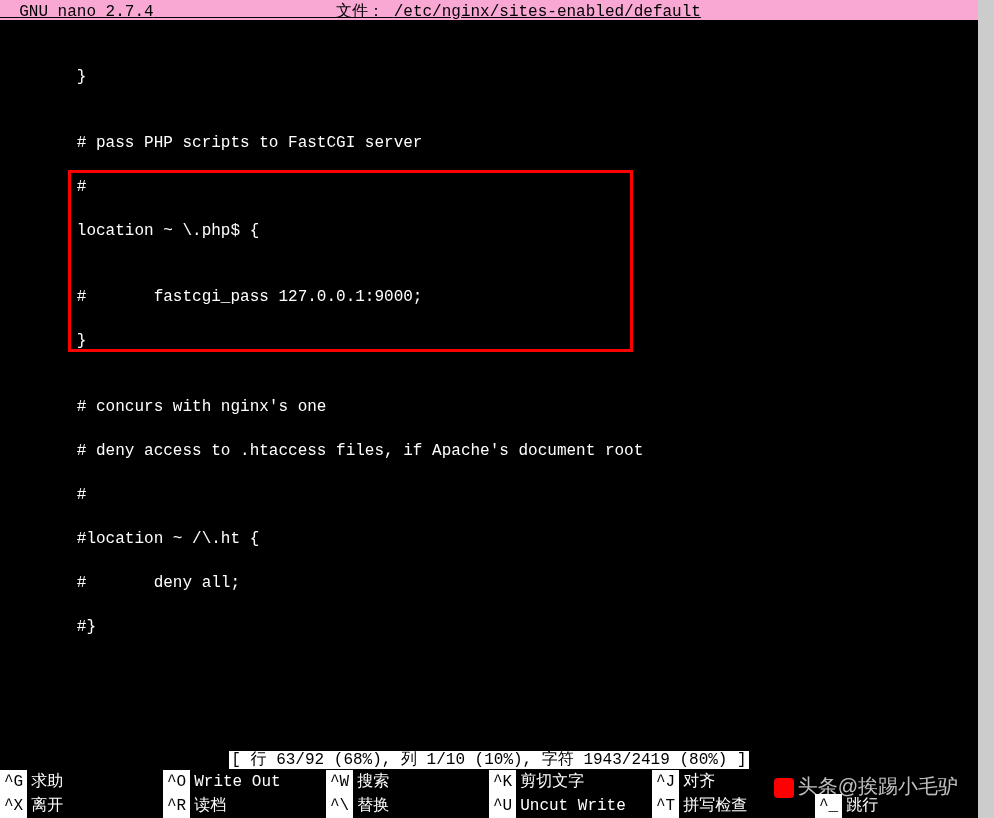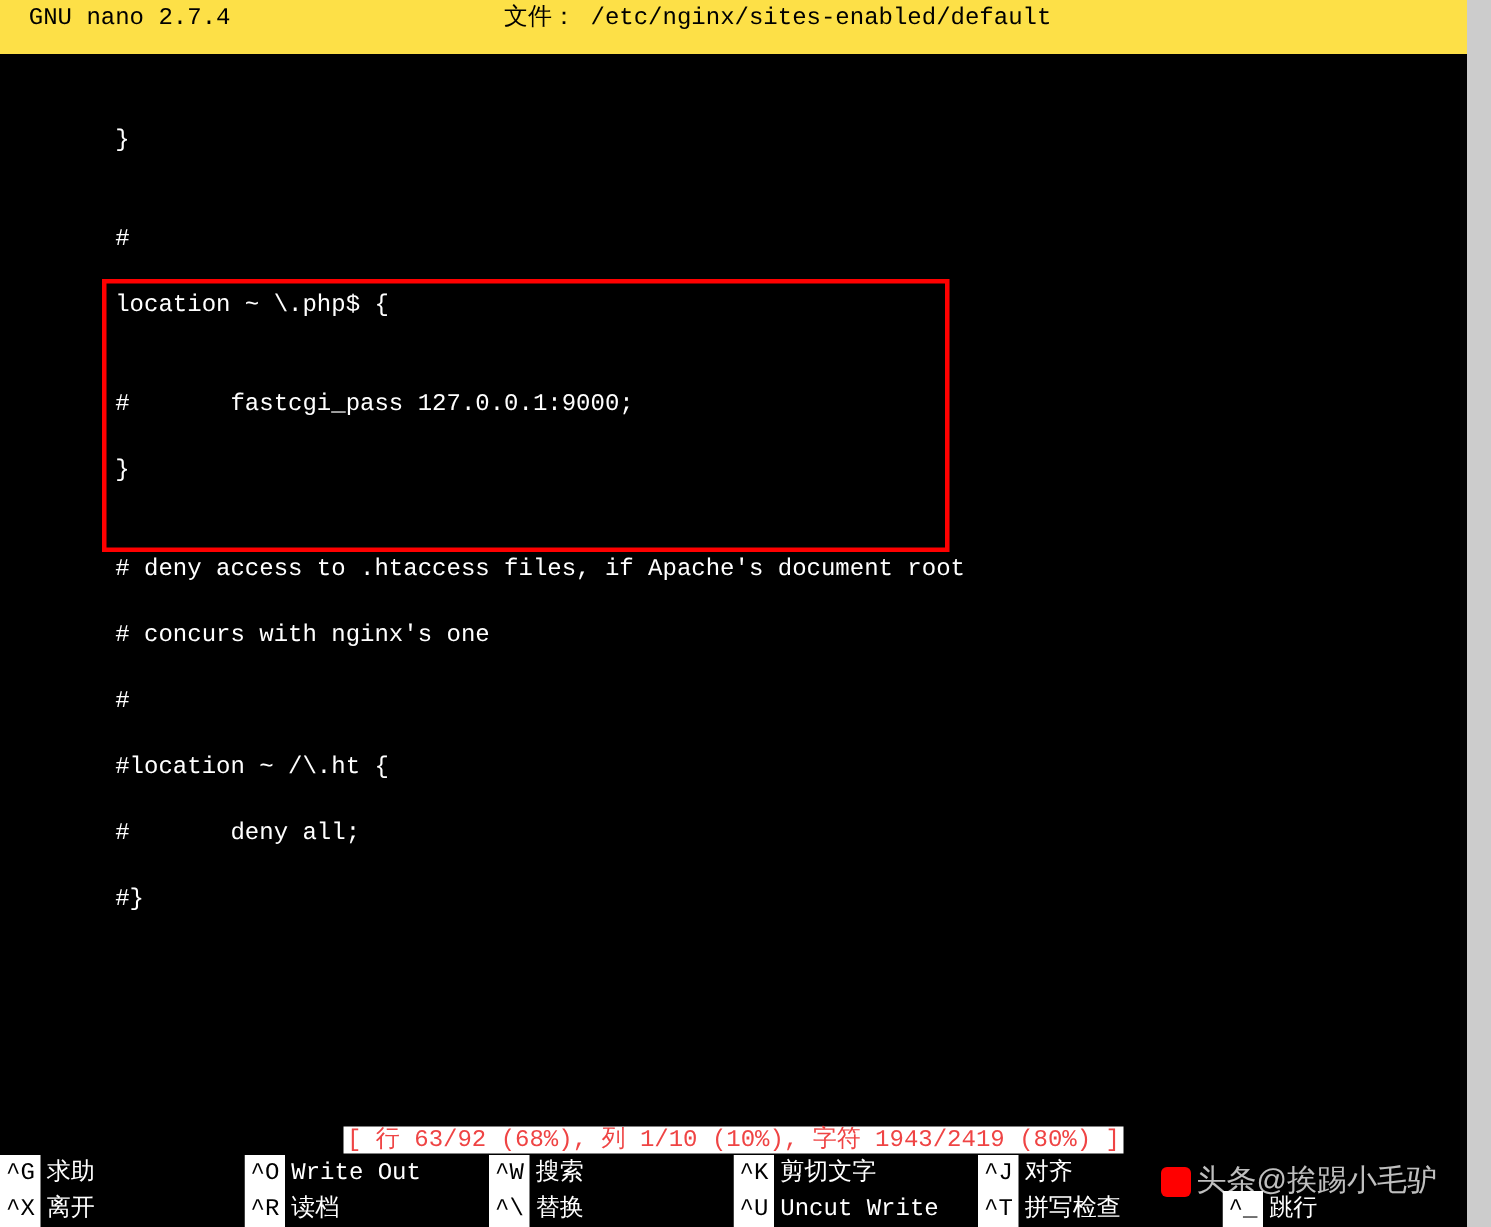--- a/index.html
+++ b/index.html
@@ -8,26 +8,27 @@
     width: 994px;
     height: 818px;
     font-family: "Courier New", "SimSun", monospace;
     font-size: 16px;
     color: #fff;
     position: relative;
     overflow: hidden;
     border-right: 16px solid #ccc;
   }
   .titlebar {
-    background: #fde047;
+    background: #f9a8d4;
     color: #000;
-    height: 36px;
+    height: 20px;
     line-height: 24px;
     white-space: pre;
     font-family: "Courier New", "SimSun", monospace;
+    text-decoration: underline;
   }
   .editor {
     position: relative;
     padding: 2px 0 0 0;
     white-space: pre;
     line-height: 22px;
     color: #fff;
   }
   .editor .line { white-space: pre; }
   .highlight-box {
@@ -41,21 +42,21 @@
   }
   .statusbar {
     position: absolute;
     left: 0; right: 0;
     bottom: 48px;
     text-align: center;
     white-space: pre;
   }
   .statusbar span.inv {
     background: #fff;
-    color: #ef4444;
+    color: #000000;
     padding: 0 2px;
     margin-top: 28px;
   }
   .helpbar {
     position: absolute;
     left: 0; right: 0;
     bottom: 0;
     height: 48px;
     display: flex;
     flex-direction: column;
@@ -103,28 +104,29 @@
 </style>
 </head>
 <body>
 
 <div class="titlebar">  <span>GNU nano 2.7.4</span>                   <span>文件：</span> <span>/etc/nginx/sites-enabled/default</span></div>
 
 <div class="editor">
 <div class="line"></div>
 <div class="line">        }</div>
 <div class="line"></div>
+<div class="line">        # pass PHP scripts to FastCGI server</div>
 <div class="line">        #</div>
 <div class="line">        location ~ \.php$ {</div>
 <div class="line"></div>
 <div class="line">        #       fastcgi_pass 127.0.0.1:9000;</div>
 <div class="line">        }</div>
 <div class="line"></div>
+<div class="line">        # concurs with nginx's one</div>
 <div class="line">        # deny access to .htaccess files, if Apache's document root</div>
-<div class="line">        # concurs with nginx's one</div>
 <div class="line">        #</div>
 <div class="line">        #location ~ /\.ht {</div>
 <div class="line">        #       deny all;</div>
 <div class="line">        #}</div>
 
 <div class="line"></div>
 <div class="line"></div>
 
 
 

